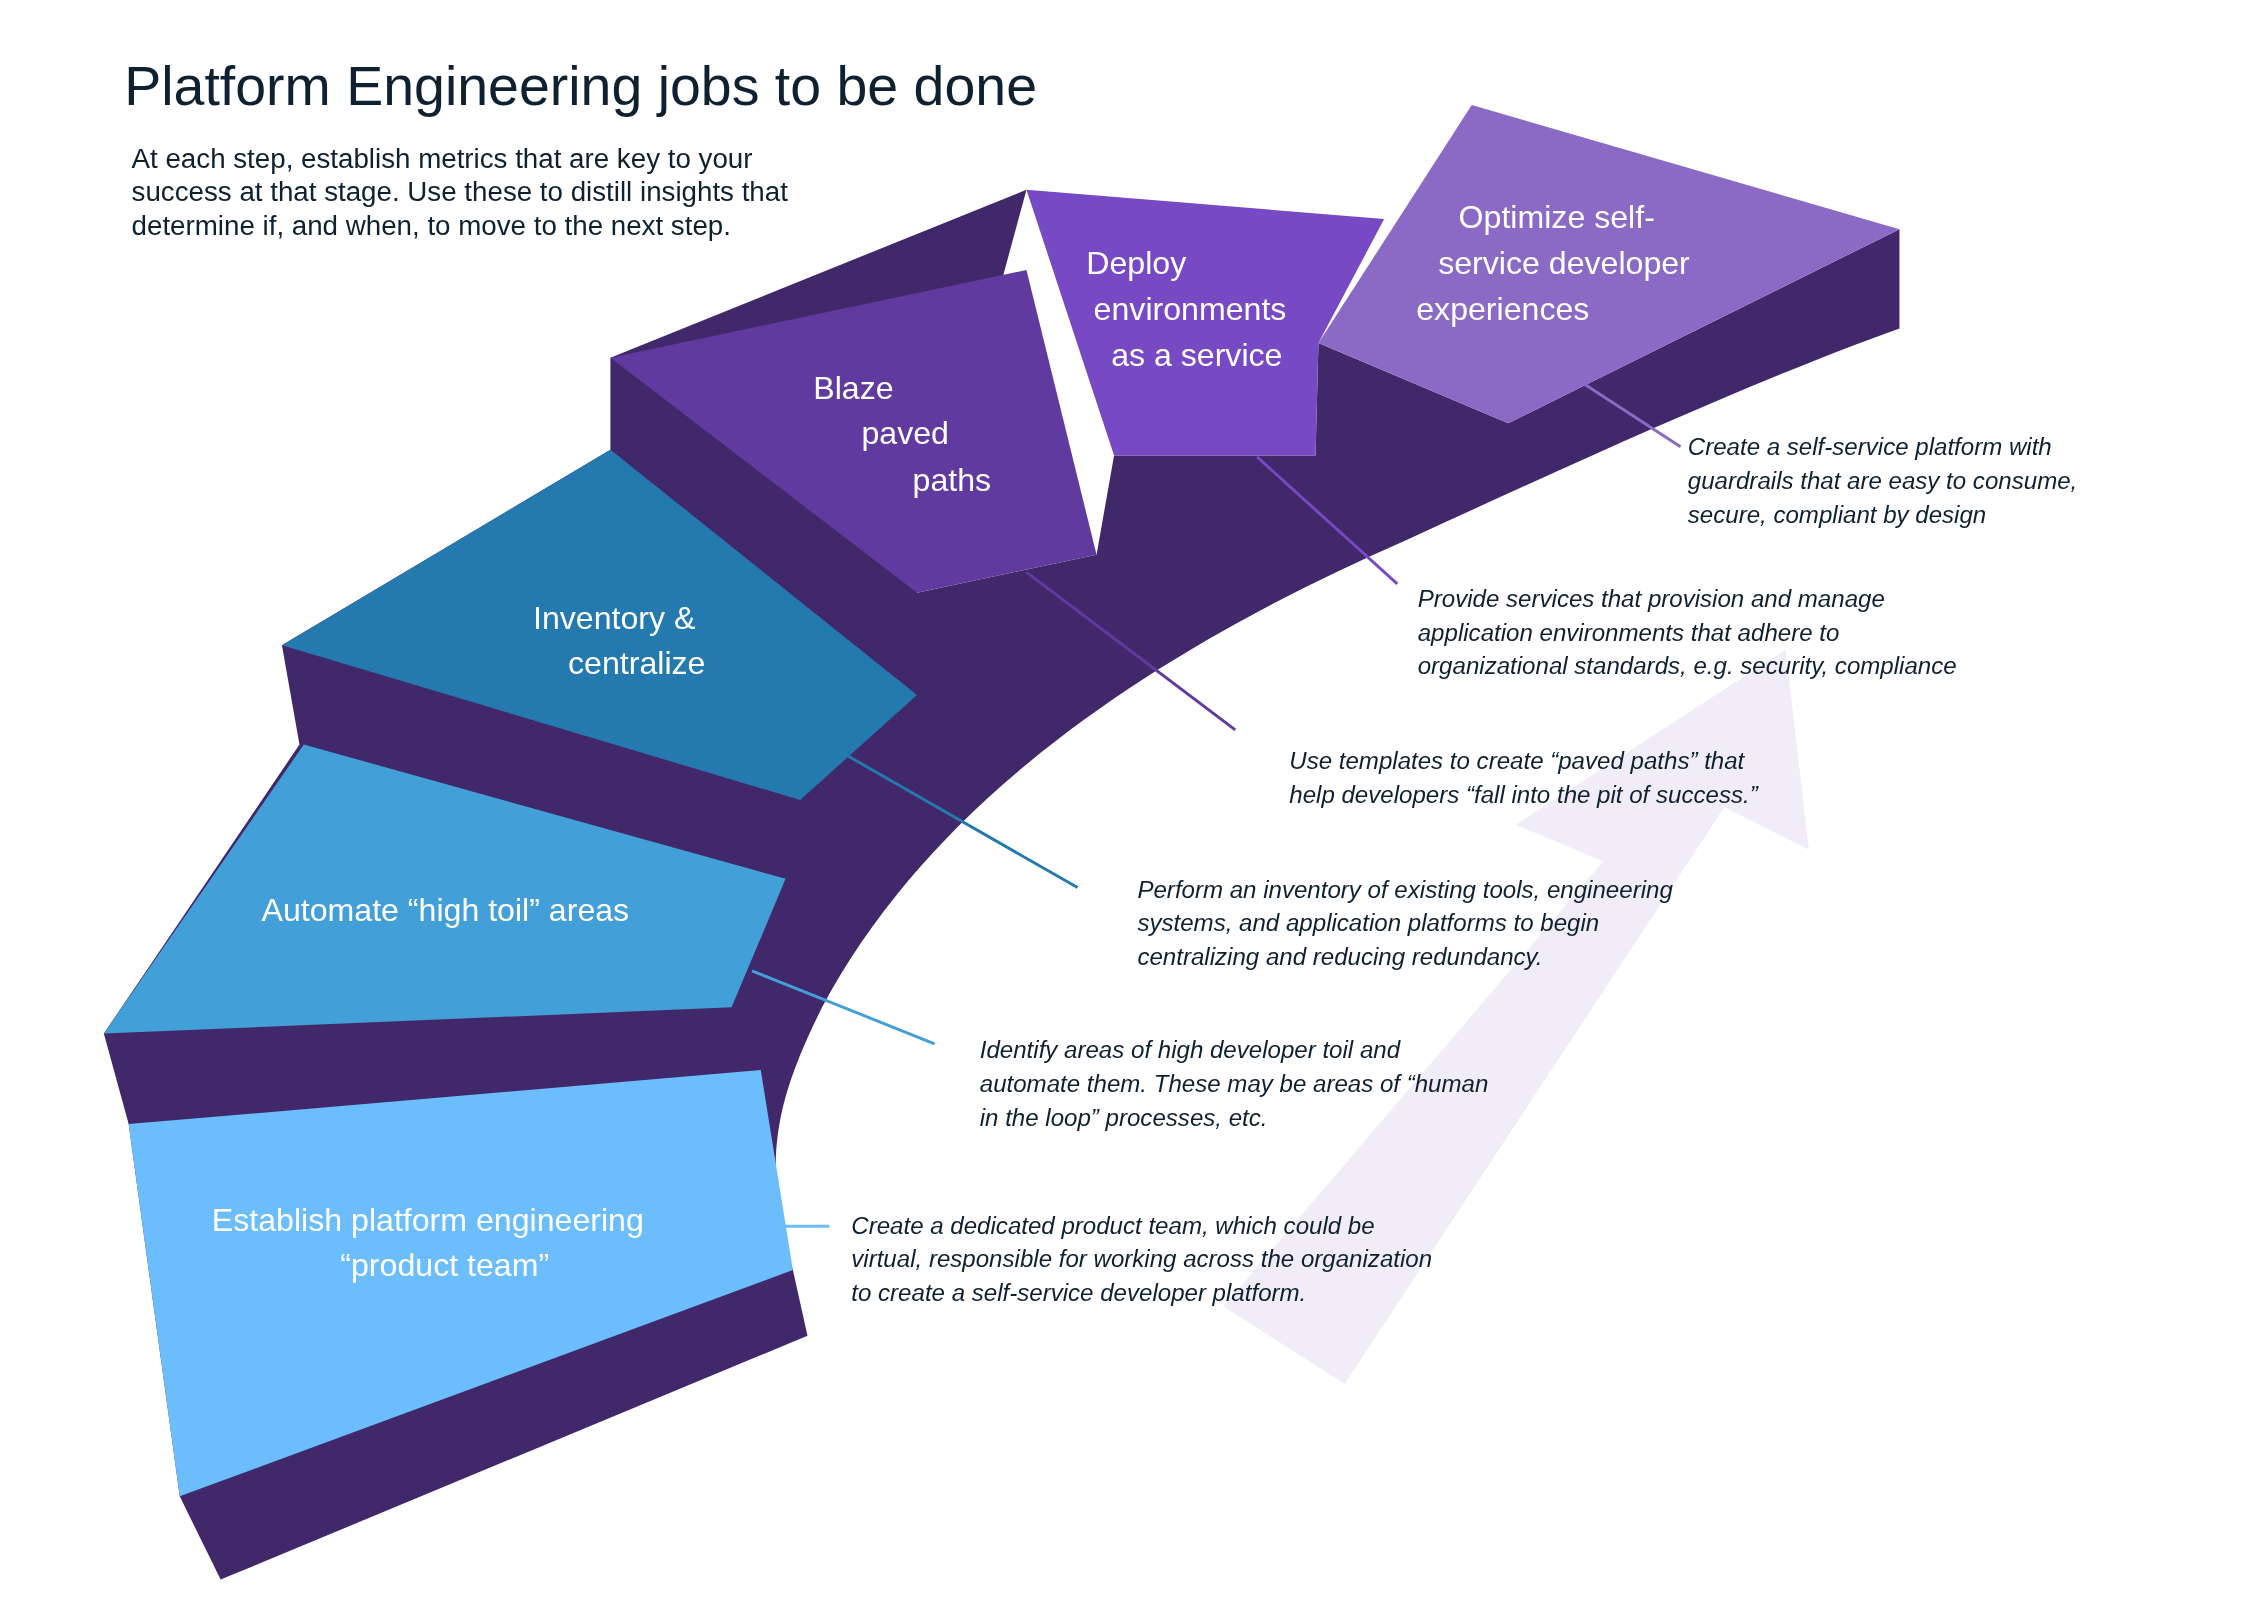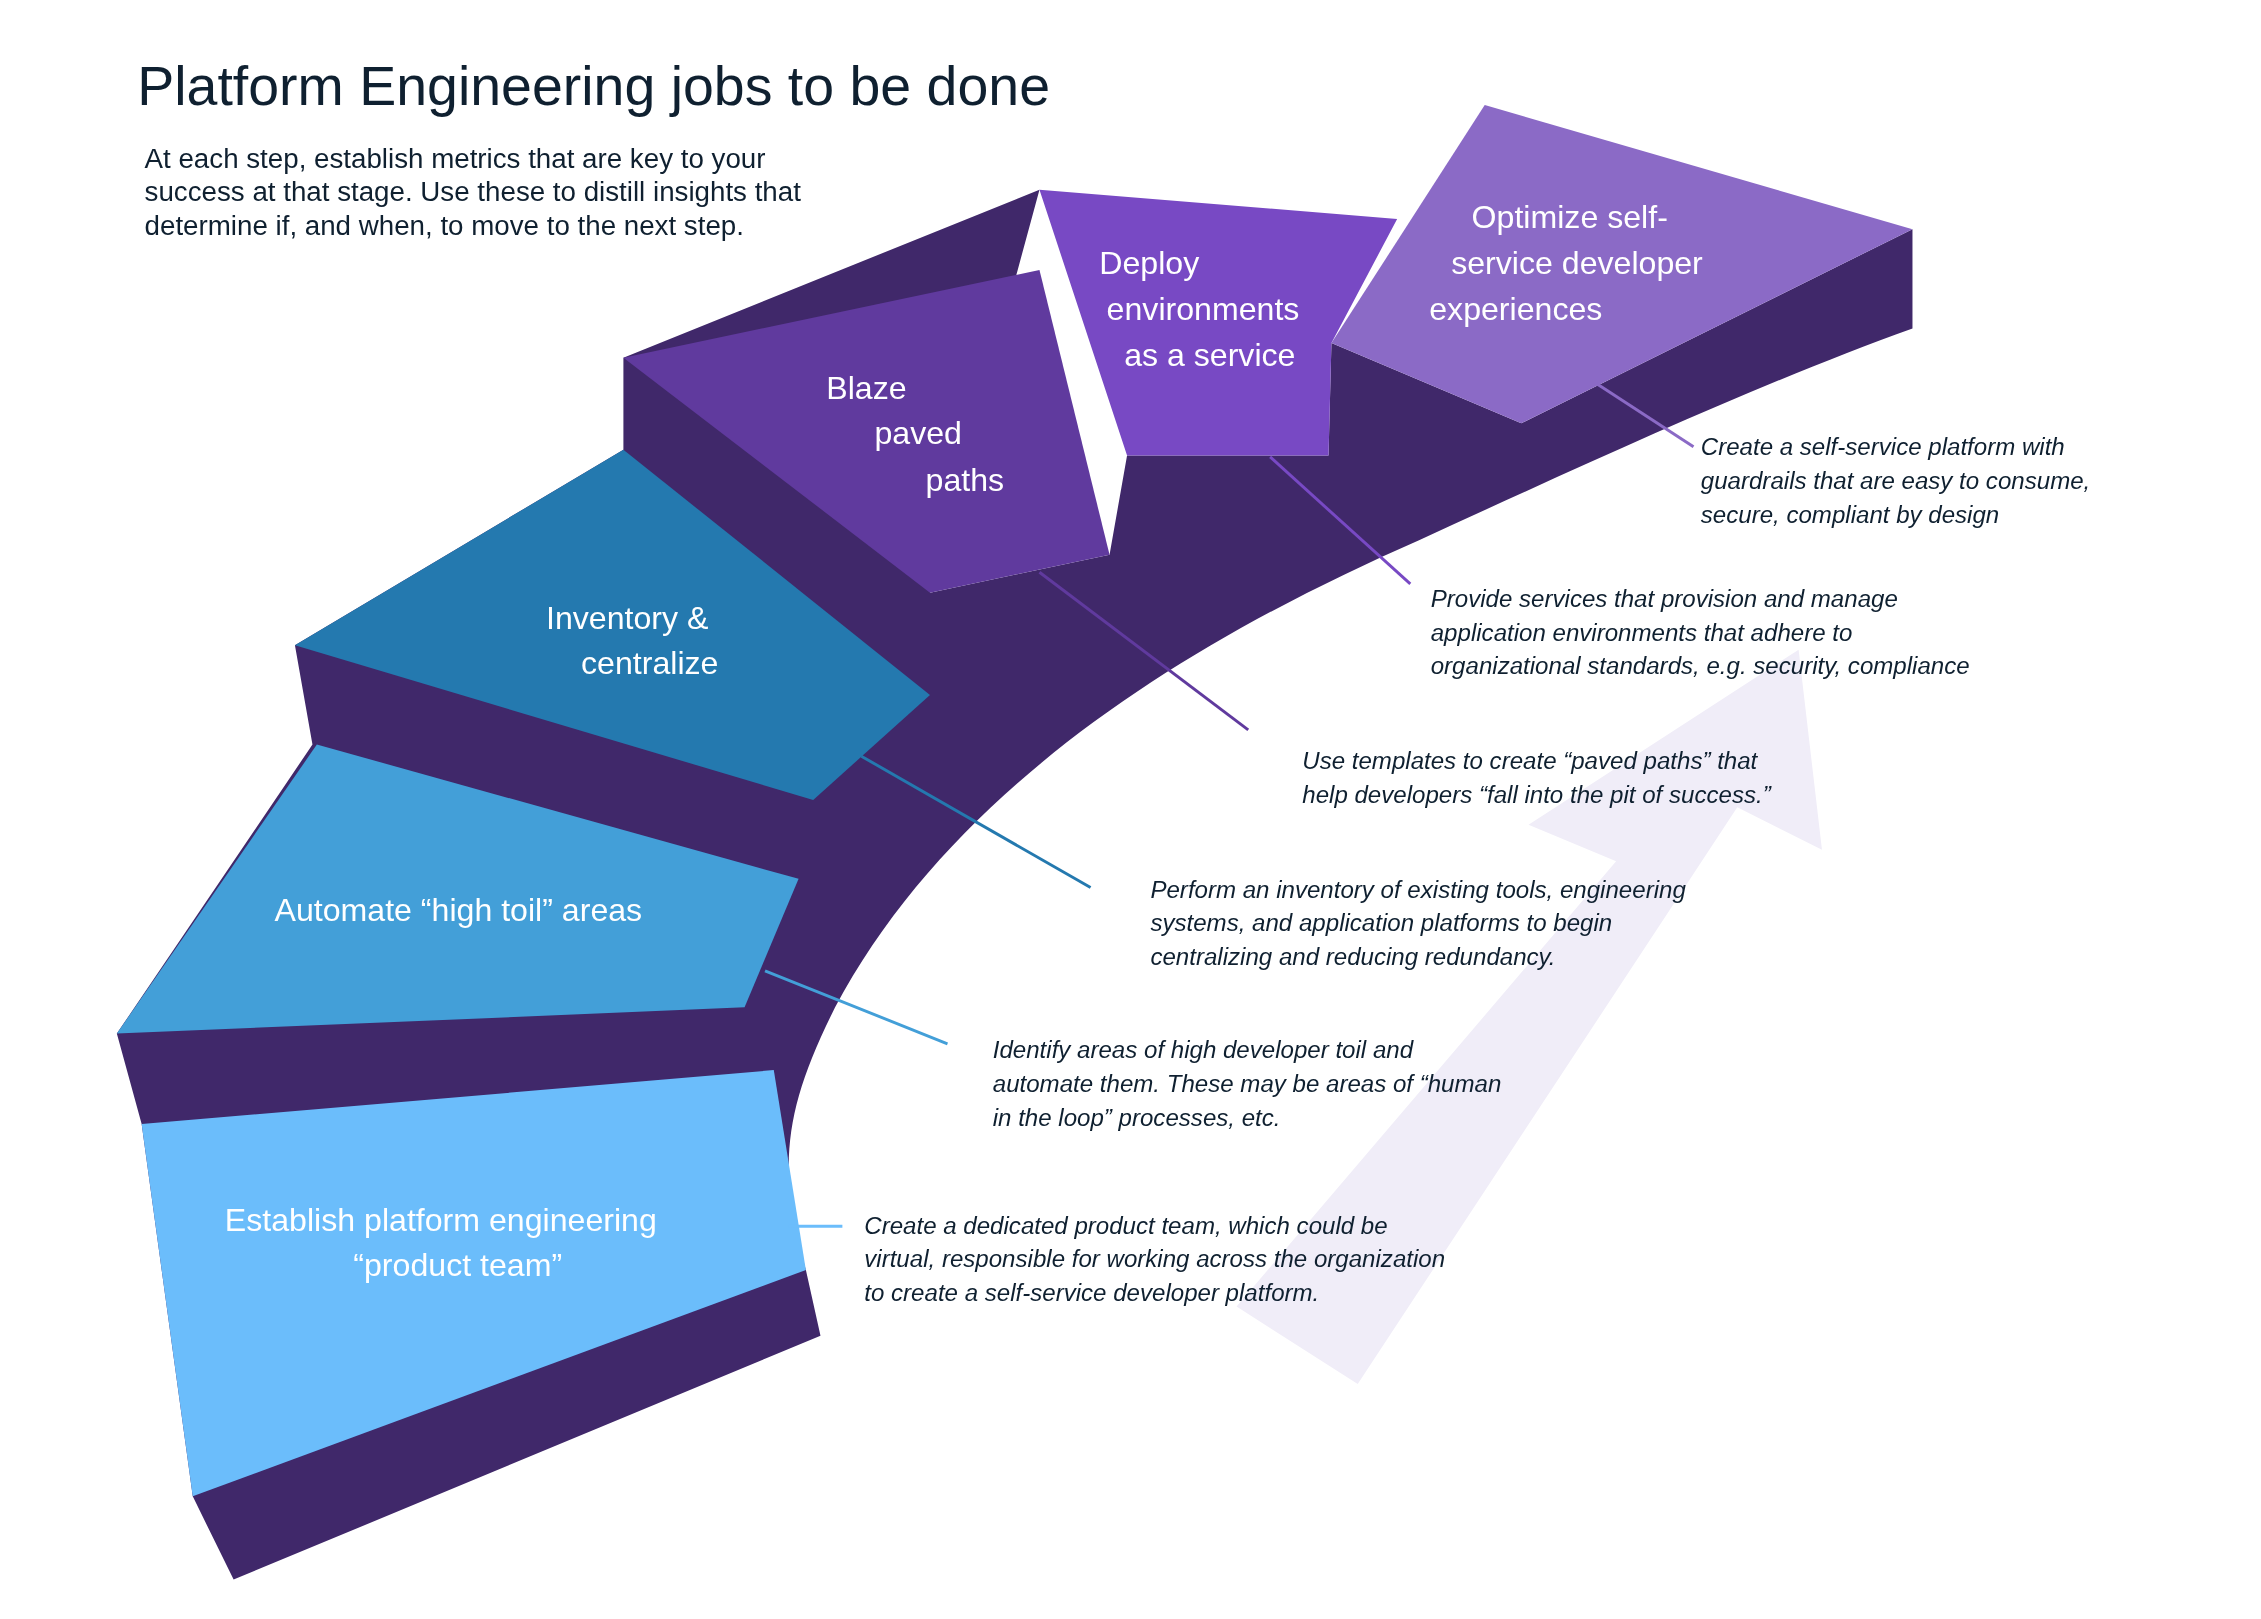--- a/index.html
+++ b/index.html
@@ -1,17 +1,17 @@
 <!DOCTYPE html>
 <html style="font-size:10.5px"><head>
 <meta charset="utf-8">
 <style>
   html, body { margin:0; padding:0; background:#ffffff; }
   body { width:2261px; height:1619px; overflow:hidden; position:relative; font-family:"Liberation Sans", sans-serif; }
-  #stage { position:absolute; left:17px; top:0; width:2209px; height:1619px; }
+  #stage { position:absolute; left:4px; top:0; width:2209px; height:1619px; }
   svg text { font-family:"Liberation Sans", sans-serif; }
   .title { font-size:38px; fill:#0f2030; }
   .intro { font-size:19px; fill:#0f2030; }
   .step-label { font-size:22px; fill:#ffffff; }
   .desc { font-size:16.5px; fill:#0f2030; font-style:italic; }
 </style>
 </head>
 <body>
 
 <div id="stage">

